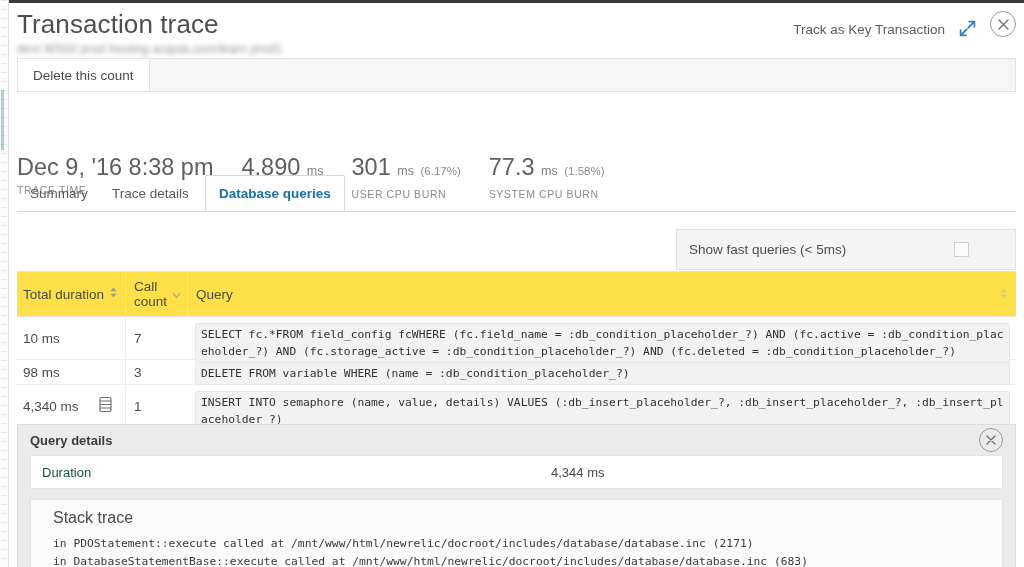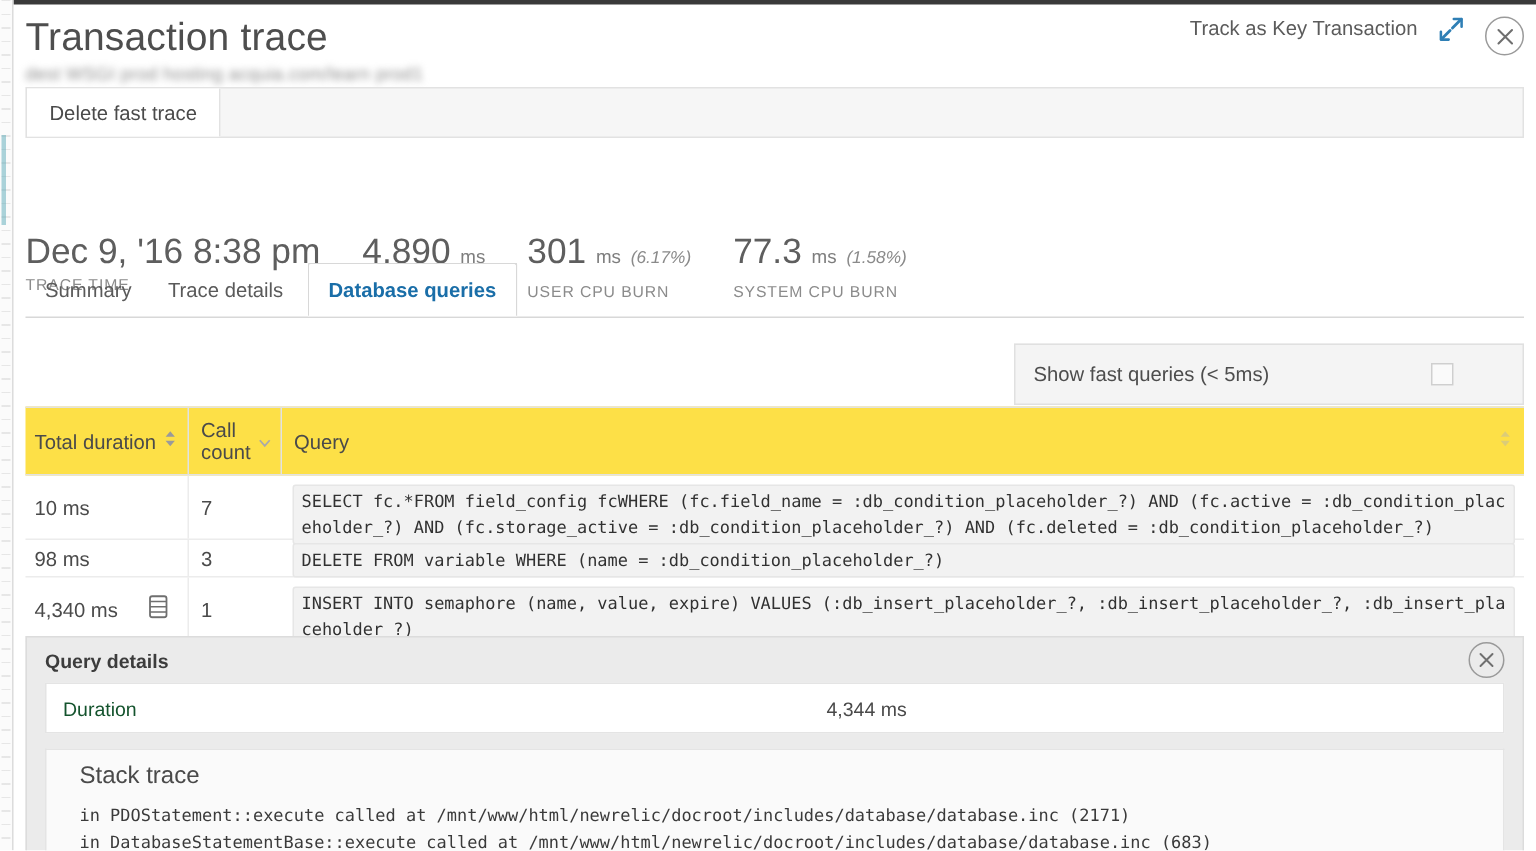--- a/index.html
+++ b/index.html
@@ -18,36 +18,36 @@
     background:repeating-linear-gradient(to bottom,#d6d6d6 0 1px,transparent 1px 9px);opacity:.55;}
   .gutter-teal{position:absolute;left:1px;top:90px;width:3px;height:60px;background:#5aa9b8;opacity:.5;}
 
   .modal{position:absolute;left:8px;top:0;width:1016px;height:567px;background:#fff;border-top:3px solid #3a3a3a;box-sizing:border-box;}
 
   
   .hdr{position:relative;height:56px;}
   .title{position:absolute;left:9px;top:6px;font-size:26px;font-weight:400;color:#4e4e4e;letter-spacing:.1px;}
   .subtitle{position:absolute;left:9px;top:39px;font-size:12px;color:#8e8e8e;
     filter:blur(2.6px);-webkit-filter:blur(2.6px);user-select:none;letter-spacing:.2px;}
-  .hdr-right{position:absolute;right:8px;top:8px;display:flex;align-items:flex-start;gap:14px;}
+  .hdr-right{position:absolute;right:8px;top:8px;display:flex;align-items:flex-end;gap:14px;}
   .track-key{font-size:13.5px;color:#5b5b5b;cursor:pointer;}
   .expand-icon{width:17px;height:17px;display:block;cursor:pointer;}
   .close-btn{width:26px;height:26px;border-radius:50%;border:1.4px solid #9a9a9a;display:flex;align-items:center;justify-content:center;cursor:pointer;box-sizing:border-box;}
   .close-btn svg{display:block;}
 
   
   .toolbar{position:absolute;left:9px;top:55px;right:8px;height:34px;background:#f6f6f6;border:1px solid #e2e2e2;box-sizing:border-box;}
   .toolbar .tb-btn{position:absolute;left:0;top:0;height:32px;padding:0 15px;display:flex;align-items:center;font-size:13.5px;color:#4a4a4a;background:#fff;border-right:1px solid #e2e2e2;cursor:pointer;box-sizing:border-box;}
 
   
   .stats{position:absolute;left:9px;top:103px;display:flex;align-items:flex-start;margin-top:48px;}
   .stat{margin-right:28px;}
   .stat .val{font-size:23.5px;color:#5e5e5e;font-weight:400;line-height:26px;white-space:nowrap;}
   .stat .val .u{font-size:12.5px;color:#7d7d7d;}
-  .stat .val .pct{font-size:11.5px;color:#8a8a8a;font-style:italic;text-align:right;}
+  .stat .val .pct{font-size:11.5px;color:#8a8a8a;text-align:right;}
   .stat .lbl{font-size:10.5px;color:#8b8b8b;letter-spacing:.6px;margin-top:4px;text-transform:uppercase;}
 
   
   .tabs{position:absolute;left:9px;top:172px;right:8px;height:36px;border-bottom:1px solid #d8d8d8;}
   .tab{position:absolute;top:0;height:36px;display:flex;align-items:center;padding:0 13px;font-size:13.5px;color:#5a5a5a;cursor:pointer;box-sizing:border-box;}
   .tab.active{color:#1a6ea8;font-weight:bold;background:#fff;border:1px solid #d8d8d8;border-bottom:1px solid #fff;border-radius:2px 2px 0 0;text-align:right;}
 
   
   .fastbox{position:absolute;right:8px;top:226px;width:340px;height:41px;background:#f4f4f4;border:1px solid #e0e0e0;display:flex;align-items:center;box-sizing:border-box;}
   .fastbox .fq-label{font-size:13.5px;color:#4d4d4d;margin-left:12px;}
@@ -114,21 +114,21 @@
         </span>
         <span class="close-btn">
           <svg width="13" height="13" viewBox="0 0 13 13">
             <path d="M2 2 L11 11 M11 2 L2 11" stroke="#6f6f6f" stroke-width="1.4" stroke-linecap="round"></path>
           </svg>
         </span>
       </div>
     </div>
 
     <div class="toolbar">
-      <div class="tb-btn">Delete fast trace</div>
+      <div class="tb-btn">Delete this count</div>
     </div>
 
     <div class="stats">
       <div class="stat">
         <div class="val"><span>Dec 9, '16 8:38 pm</span></div>
         <div class="lbl">TRACE TIME</div>
       </div>
       <div class="stat">
         <div class="val"><span>4,890</span> <span class="u">ms</span></div>
         <div class="lbl">RESP. TIME</div>
@@ -209,21 +209,21 @@
           <span>4,340 ms</span>
           <span class="db-icon">
             <svg width="13" height="16" viewBox="0 0 13 16">
               <rect x="1" y="1" width="11" height="14" rx="1.5" fill="none" stroke="#6f6f6f" stroke-width="1.2"></rect>
               <path d="M1 4.5h11M1 8h11M1 11.5h11" stroke="#6f6f6f" stroke-width="1.1"></path>
             </svg>
           </span>
         </div>
         <div class="cell cnt">1</div>
         <div class="cell q">
-          <div class="sql">INSERT INTO semaphore (name, value, expire) VALUES (:db_insert_placeholder_?, :db_insert_placeholder_?, :db_insert_placeholder_?)</div>
+          <div class="sql">INSERT INTO semaphore (name, value, details) VALUES (:db_insert_placeholder_?, :db_insert_placeholder_?, :db_insert_placeholder_?)</div>
         </div>
       </div>
 
     </div>
 
     <div class="qd">
       <div class="qd-hd">
         <span class="t">Query details</span>
         <span class="qd-close">
           <svg width="12" height="12" viewBox="0 0 12 12">

